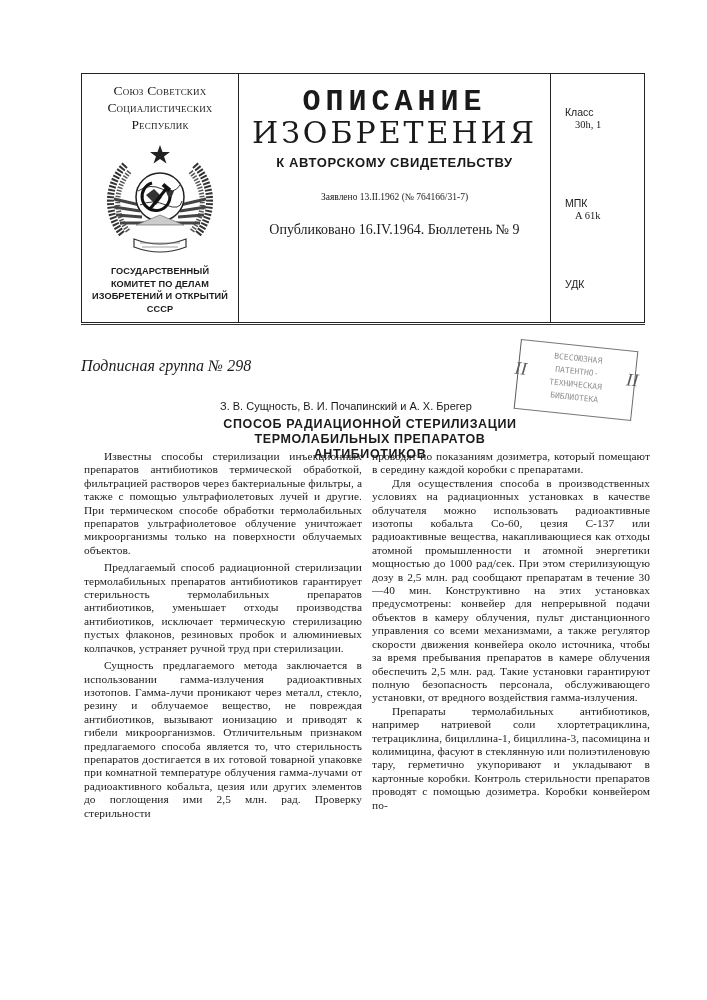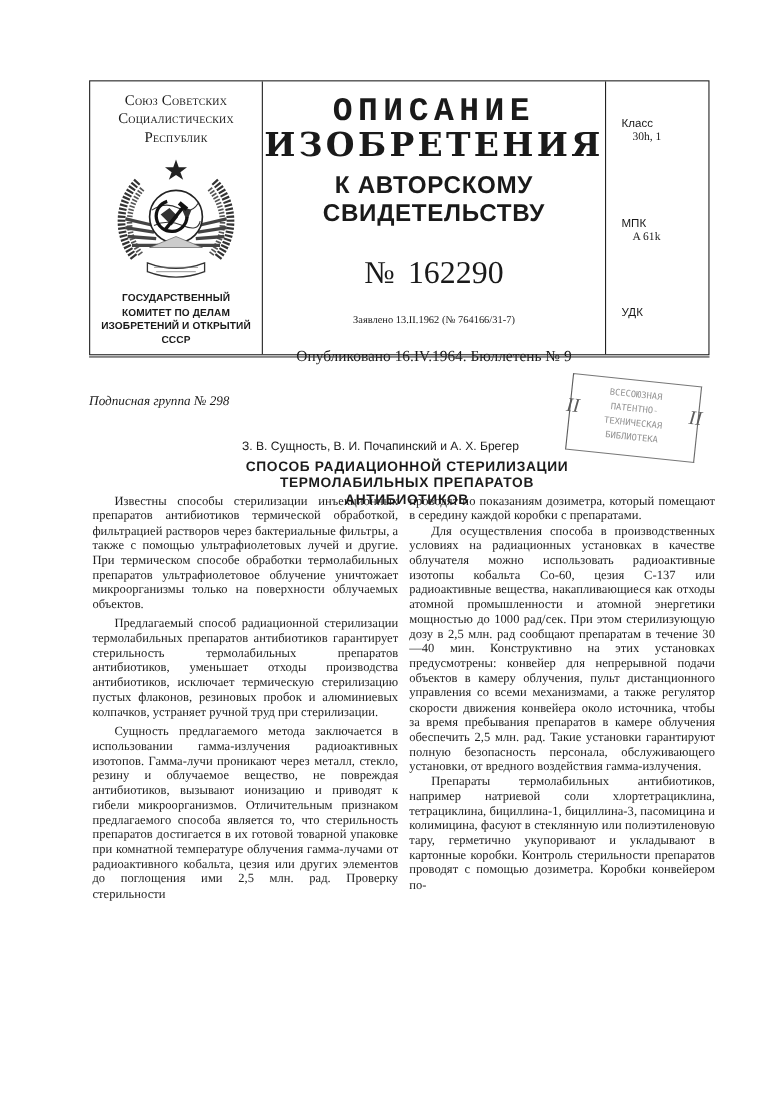--- a/index.html
+++ b/index.html
@@ -17,33 +17,33 @@
   .col-right { width: 93px; position: relative; }
 
   .union-name { margin-top: 8px; font-family: "Liberation Serif", serif; font-size: 13.5px;
                 line-height: 17px; font-variant: small-caps; letter-spacing: 0.2px; }
   .emblem { width: 120px; height: 120px; margin-top: 6px; }
   .committee { margin-top: 6px; font-family: "Liberation Sans", sans-serif; font-size: 9.2px;
                line-height: 12.5px; font-weight: bold; text-transform: uppercase; letter-spacing: 0.1px; }
 
   .title-1 { margin-top: 13px; font-family: Liberation Mono, monospace; font-weight: bold;
              font-size: 30px; letter-spacing: 5px; line-height: 30px; }
-  .title-2 { font-family: "DejaVu Serif", serif; font-weight: bold; font-size: 30px;
+  .title-2 { font-family: "DejaVu Serif", serif; font-weight: normal; font-size: 30px;
              letter-spacing: 3px; line-height: 32px; }
   .title-3 { margin-top: 6px; font-family: "Liberation Sans", sans-serif; font-weight: bold;
-             font-size: 22px; letter-spacing: 0.6px; }
+             font-size: 13px; letter-spacing: 0.6px; }
   .patent-no { margin-top: 25px; font-family: "Liberation Serif", serif; font-size: 29px; }
   .patent-no .num { margin-left: 12px; }
   .filed { margin-top: 22px; font-size: 9.5px; font-family: "Liberation Serif", serif; }
   .published { margin-top: 20px; font-size: 14px; font-family: "Liberation Serif", serif; }
 
   .cls-label { position: absolute; left: 14px; font-family: "Liberation Sans", sans-serif; font-size: 10.5px; }
   .cls-value { position: absolute; left: 24px; font-family: "Liberation Serif", serif; font-size: 10.5px; }
 
-  .sub-group { position: absolute; left: 81px; top: 357px; font-style: italic; font-size: 12px; }
+  .sub-group { position: absolute; left: 81px; top: 357px; font-style: italic; font-size: 16px; }
   .authors { position: absolute; left: 220px; top: 400px; font-size: 11px; font-weight: bold;
              font-family: "Liberation Sans", sans-serif; font-weight: normal; }
   .main-title { position: absolute; left: 200px; top: 417px; width: 340px; text-align: center;
                 font-family: "Liberation Sans", sans-serif; font-weight: bold; font-size: 12.5px;
                 line-height: 15px; letter-spacing: 0.6px; }
 
   
   .stamp { position: absolute; left: 517px; top: 345px; width: 118px; height: 70px;
            transform: rotate(6deg); border-left: 1px solid #333; border-top: 1px solid #555;
            border-right: 1px solid #444; border-bottom: 1px solid #555; color: #777;
@@ -102,23 +102,20 @@
       <div>комитет по делам</div>
       <div>изобретений и открытий</div>
       <div>СССР</div>
     </div>
   </div>
 
   <div class="col-mid">
     <div class="title-1">ОПИСАНИЕ</div>
     <div class="title-2">ИЗОБРЕТЕНИЯ</div>
     <div class="title-3">К АВТОРСКОМУ СВИДЕТЕЛЬСТВУ</div>
-    <div class="patent-no">
-      <span>№</span><span class="num">162290</span>
-    </div>
     <div class="filed">Заявлено 13.II.1962 (№ 764166/31-7)</div>
     <div class="published">Опубликовано 16.IV.1964. Бюллетень № 9</div>
   </div>
 
   <div class="col-right">
     <div class="cls-label" style="top:32px">Класс</div>
     <div class="cls-value" style="top:45px">30h, 1</div>
     <div class="cls-label" style="top:123px">МПК</div>
     <div class="cls-value" style="top:136px">A 61k</div>
     <div class="cls-label" style="top:204px">УДК</div>

